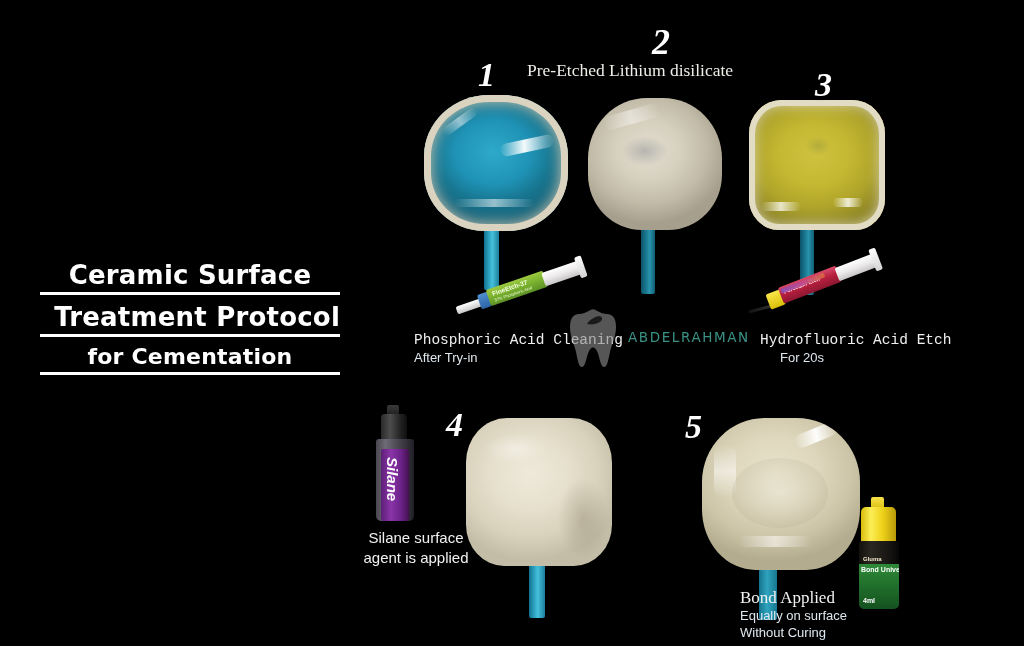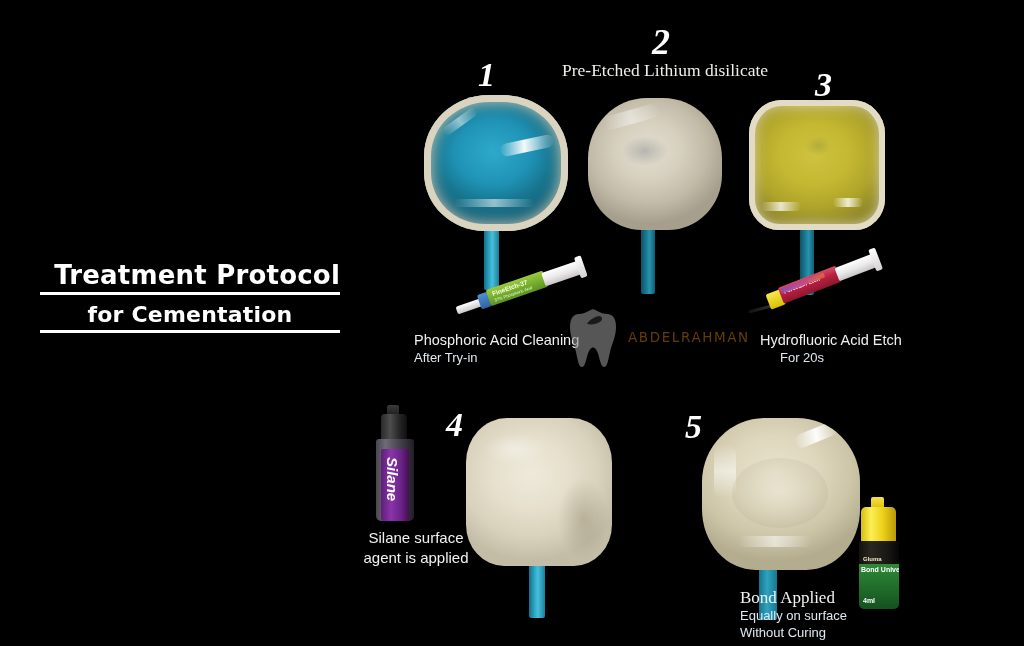--- a/index.html
+++ b/index.html
@@ -50,21 +50,21 @@
     font-style: italic;
     font-size: 34px;
     line-height: 1;
     text-shadow: 0 0 5px rgba(0,0,0,0.9);
   }
 
   
   .cap-serif {
     position: absolute;
     color: #efefef;
-    font-family: Liberation Sans, sans-serif;
+    font-family: Liberation Mono, monospace;
     font-size: 14.5px;
     line-height: 1.22;
     white-space: nowrap;
   }
   .cap-sans {
     position: absolute;
     color: #dfe7ee;
     font-family: "Liberation Sans", sans-serif;
     font-size: 13px;
     line-height: 1.28;
@@ -229,29 +229,30 @@
     display: flex; align-items: center; gap: 6px;
     opacity: .62;
   }
   #watermark .wm-text { display: flex; flex-direction: column; line-height: 1; }
   .wm-l1 {
     font-family: "DejaVu Sans", sans-serif;
     font-weight: bold; font-size: 22px; color: #8c8c8c; letter-spacing: .5px;
   }
   .wm-l2 {
     font-family: "DejaVu Sans", sans-serif;
-    font-weight: normal; font-size: 13.5px; color: #a16207; letter-spacing: 1.6px;
+    font-weight: normal; font-size: 13.5px; color: #5eead4; letter-spacing: 1.6px;
   }
 </style>
 </head>
 <body>
 
 <div id="poster">
 
   <div id="title-block">
+    <span class="title-line l1">Ceramic Surface</span>
     <span class="title-line l2">Treatment Protocol</span>
     <span class="title-line l3">for Cementation</span>
   </div>
 
   <div class="specimen">
     <div class="stick" style="left:484px; top:215px; width:15px; height:75px;"></div>
     <div class="crown" id="crown1" style="left:424px; top:95px; width:144px; height:136px;">
       <div class="sheen" style="left:76px; top:44px; width:54px; height:13px;
                   background:linear-gradient(100deg, rgba(255,255,255,0) 0%, rgba(255,255,255,.95) 45%, rgba(255,255,255,0) 100%);
                   transform:rotate(-12deg); border-radius:8px;"></div>
@@ -285,21 +286,21 @@
     <div class="stick dark" style="left:641px; top:222px; width:14px; height:72px;"></div>
     <div class="crown" id="crown2" style="left:588px; top:98px; width:134px; height:132px;">
       <div class="sheen" style="left:34px; top:38px; width:46px; height:30px;
                   background:radial-gradient(ellipse at center, rgba(120,126,132,.42), rgba(120,126,132,0) 70%);"></div>
       <div class="sheen" style="left:14px; top:12px; width:58px; height:14px;
                   background:linear-gradient(90deg, rgba(255,255,255,0), rgba(255,255,255,.45), rgba(255,255,255,0));
                   transform:rotate(-16deg); border-radius:8px;"></div>
     </div>
   </div>
   <div class="step-num" style="left:652px; top:24px; font-size:36px;">2</div>
-  <div class="headline-serif" style="left:562px; top:60px;font-family:Liberation Serif, serif;">Pre-Etched Lithium disilicate</div>
+  <div class="headline-serif" style="left:527px; top:60px;font-family:Liberation Serif, serif;">Pre-Etched Lithium disilicate</div>
 
   <div class="specimen">
     <div class="stick dark" style="left:800px; top:225px; width:14px; height:70px;"></div>
     <div class="crown" id="crown3" style="left:749px; top:100px; width:136px; height:130px;">
       <div class="sheen" style="left:12px; top:102px; width:40px; height:9px;
                   background:linear-gradient(90deg, rgba(255,255,255,0), rgba(255,255,255,.75), rgba(255,255,255,0));
                   border-radius:6px;"></div>
       <div class="sheen" style="left:84px; top:98px; width:30px; height:9px;
                   background:linear-gradient(90deg, rgba(255,255,255,0), rgba(255,255,255,.8), rgba(255,255,255,0));
                   border-radius:6px;"></div>

